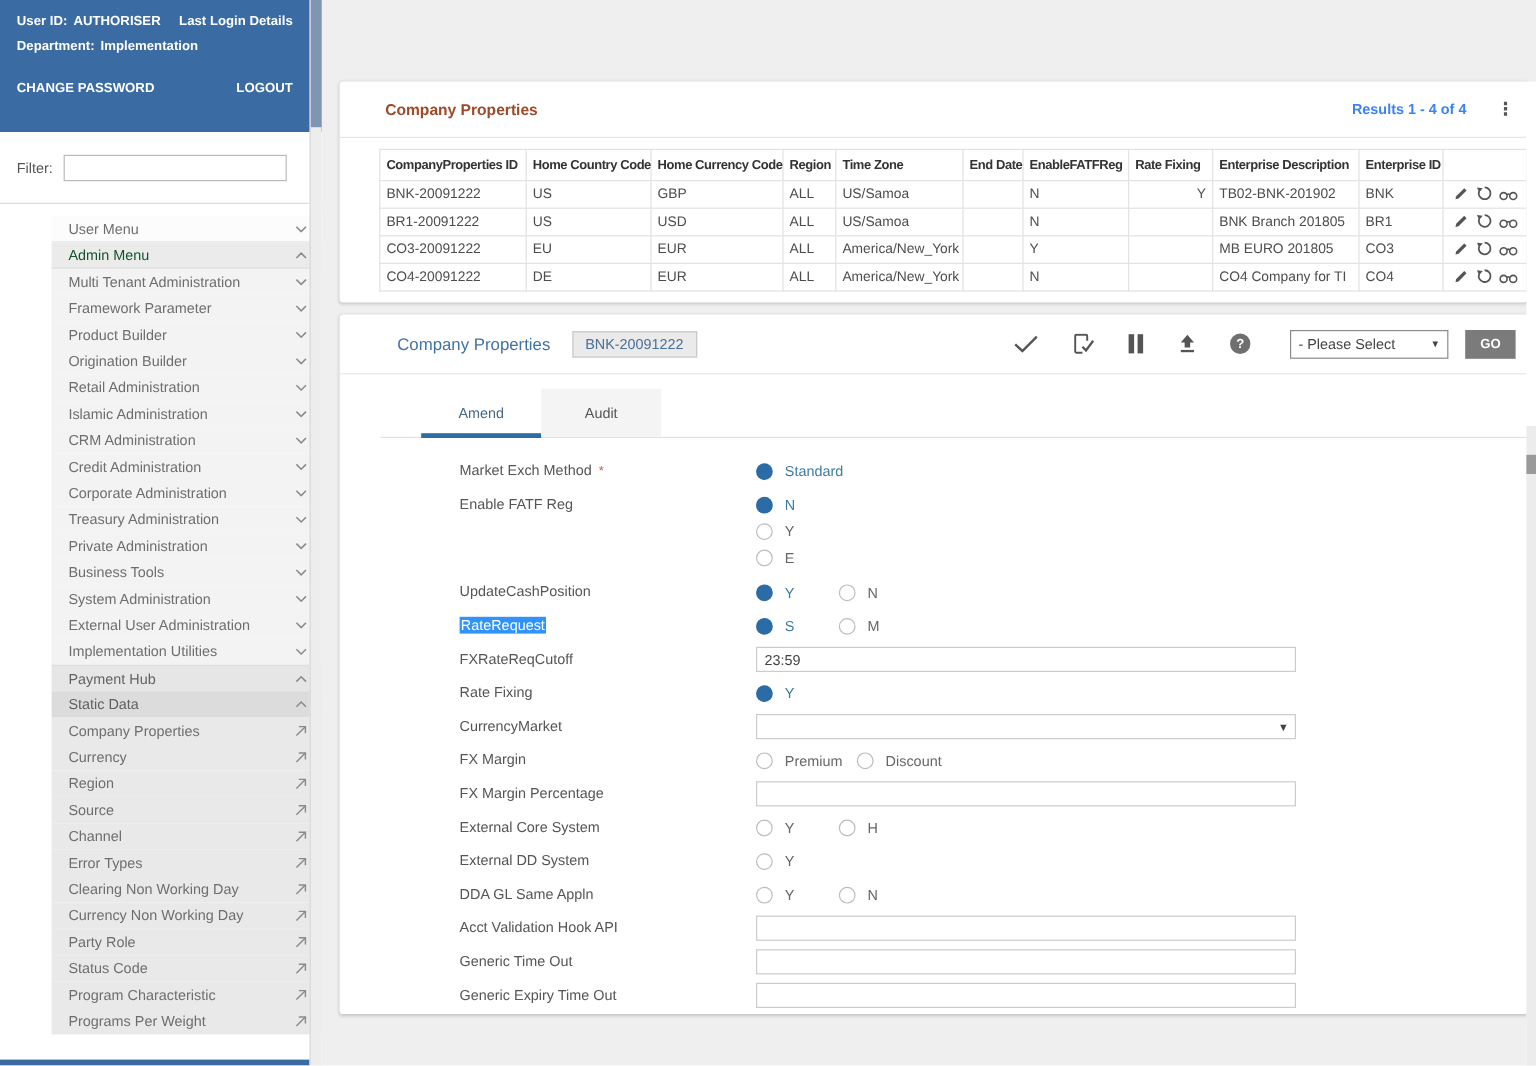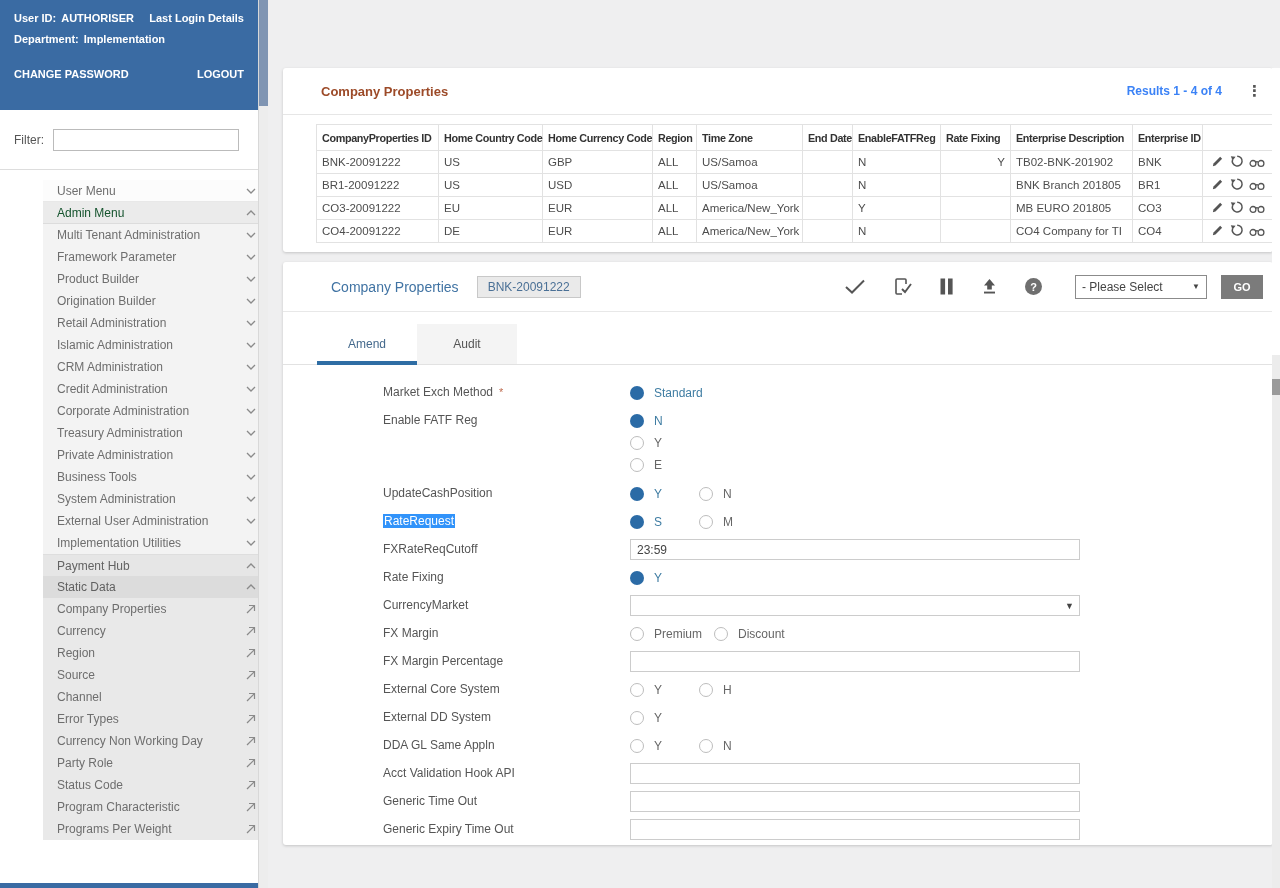--- a/index.html
+++ b/index.html
@@ -54,21 +54,21 @@
   
   .detail-head{height:50px;box-sizing:border-box;display:flex;align-items:center;padding:0 10px 0 48px;border-bottom:1px solid #e8e8e8;}
   .detail-title{font-size:14px;color:#4073a3;}
   .record-badge{margin-left:18px;background:#eaeaea;border:1px solid #c8c8c8;padding:3px 10px;font-size:12px;color:#4a7096;}
   .toolbar{margin-left:auto;display:flex;align-items:center;gap:27px;}
   .tb-icon{cursor:pointer;display:flex;align-items:center;}
   .help-badge{width:17px;height:17px;border-radius:50%;background:#6f6f6f;color:#fff;font-size:11px;font-weight:bold;display:flex;align-items:center;justify-content:center;cursor:pointer;}
   .action-select{width:132px;height:24px;box-sizing:border-box;border:1px solid #8b8b8b;background:#fff;display:flex;align-items:center;justify-content:space-between;padding:0 6px;font-size:12px;color:#444;cursor:pointer;margin-left:6px;}
   .action-select .caret{font-size:8px;color:#444;}
   .go-btn{width:42px;height:24px;background:#7b7b7b;color:#fff;font-size:11px;font-weight:bold;display:flex;align-items:center;justify-content:center;cursor:pointer;margin-left:-13px;}
-  .tabs{display:flex;margin-top:12px;padding-left:34px;height:40px;border-bottom:1px solid #e2e2e2;}
+  .tabs{display:flex;margin-top:12px;padding-left:34px;height:40px;border-bottom:1px solid #e2e2e2;margin-left:34px;}
   .tab{width:100px;display:flex;align-items:center;justify-content:center;font-size:12px;color:#555;cursor:pointer;position:relative;}
   .tab.active{color:#44698c;}
   .tab.active::after{content:"";position:absolute;left:0;right:0;bottom:-1px;height:4px;background:#2e6da4;}
   .tab.inactive{background:#f4f4f4;}
 
   
   #form{padding:17px 0 0 100px;font-size:12px;color:#555;}
   .form-row{display:flex;align-items:flex-start;margin-bottom:7px;min-height:21px;}
   .f-label{width:247px;flex:none;padding-top:3px;}
   .f-label .hl{background:#3193fa;color:#fff;padding:0 1px;}
@@ -306,20 +306,29 @@
           <span class="mi-label">Channel</span>
           <span class="mi-icon">
             <svg width="11" height="11" viewBox="0 0 11 11">
               <polyline points="4,1.5 9.5,1.5 9.5,7" fill="none" stroke="#8a8a8a" stroke-width="1.2"></polyline>
               <line x1="2" y1="9" x2="9.2" y2="1.8" stroke="#8a8a8a" stroke-width="1.2"></line>
             </svg>
           </span>
         </div>
         <div class="menu-item s-leaf">
           <span class="mi-label">Error Types</span>
+          <span class="mi-icon">
+            <svg width="11" height="11" viewBox="0 0 11 11">
+              <polyline points="4,1.5 9.5,1.5 9.5,7" fill="none" stroke="#8a8a8a" stroke-width="1.2"></polyline>
+              <line x1="2" y1="9" x2="9.2" y2="1.8" stroke="#8a8a8a" stroke-width="1.2"></line>
+            </svg>
+          </span>
+        </div>
+        <div class="menu-item s-leaf">
+          <span class="mi-label">Clearing Non Working Day</span>
           <span class="mi-icon">
             <svg width="11" height="11" viewBox="0 0 11 11">
               <polyline points="4,1.5 9.5,1.5 9.5,7" fill="none" stroke="#8a8a8a" stroke-width="1.2"></polyline>
               <line x1="2" y1="9" x2="9.2" y2="1.8" stroke="#8a8a8a" stroke-width="1.2"></line>
             </svg>
           </span>
         </div>
         <div class="menu-item s-leaf">
           <span class="mi-label">Currency Non Working Day</span>
           <span class="mi-icon">

